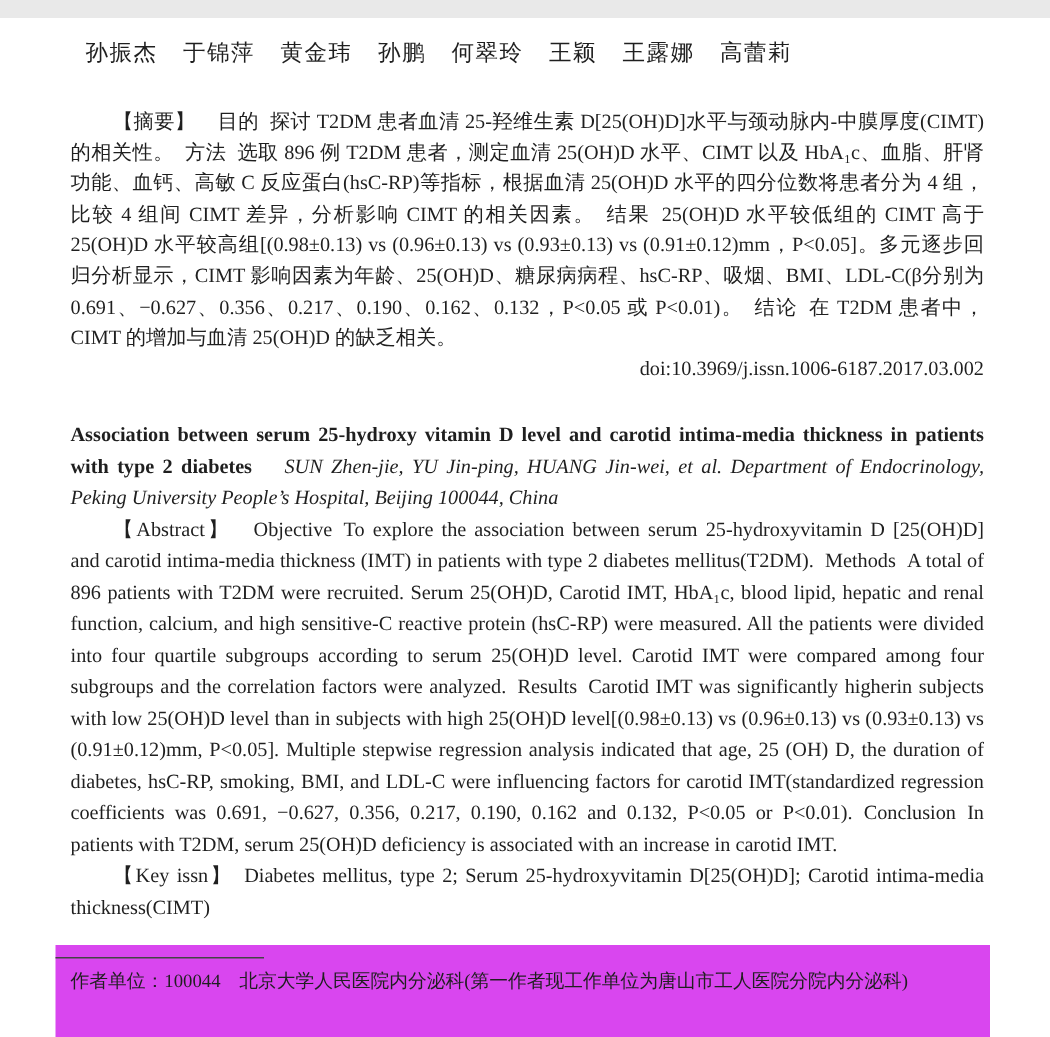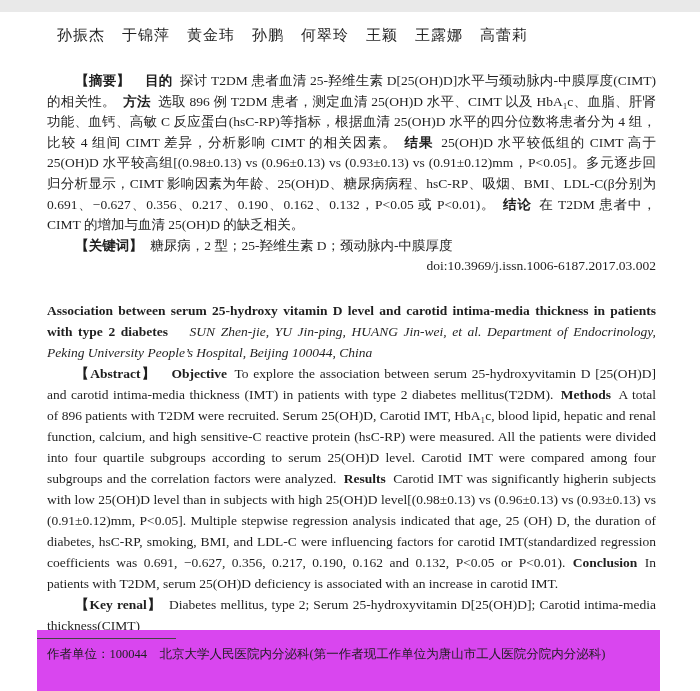--- a/index.html
+++ b/index.html
@@ -34,21 +34,21 @@
   }
   .cn { line-height: 20.6px; }
   .en { line-height: 21px; }
   .indent { text-indent: 2.1em; }
   .doi-line {
     text-align: right;
     text-indent: 2.6em;
     line-height: 20.6px;
     font-size: 13.5px;
   }
-  .lbl { font-weight: 700; margin: 0 0.55em; }
+  .lbl { font-weight: 400; margin: 0 0.55em; }
   .lbl.first { margin-left: 0; }
   .title-para { margin-top: 23px; font-size: 13.5px; font-family: Liberation Serif, serif; }
   .title-para b { font-weight: 700; }
   .byline { font-style: italic; margin-left: 1.6em; }
   .italic { font-style: italic; }
   .footnote {
     position: absolute;
     left: 37px;
     right: 40px;
     top: 618px;
@@ -80,30 +80,29 @@
       <span>黄金玮</span>
       <span>孙鹏</span>
       <span>何翠玲</span>
       <span>王颖</span>
       <span>王露娜</span>
       <span>高蕾莉</span>
     </div>
 
     <p class="para cn indent"><b class="lbl first">【摘要】</b><b class="lbl">目的</b><span>探讨 T2DM 患者血清 25-羟维生素 D[25(OH)D]水平与颈动脉内-中膜厚度(CIMT)的相关性。</span><b class="lbl">方法</b><span>选取 896 例 T2DM 患者，测定血清 25(OH)D 水平、CIMT 以及 HbA₁c、血脂、肝肾功能、血钙、高敏 C 反应蛋白(hsC-RP)等指标，根据血清 25(OH)D 水平的四分位数将患者分为 4 组，比较 4 组间 CIMT 差异，分析影响 CIMT 的相关因素。</span><b class="lbl">结果</b><span>25(OH)D 水平较低组的 CIMT 高于 25(OH)D 水平较高组[(0.98±0.13) vs (0.96±0.13) vs (0.93±0.13) vs (0.91±0.12)mm，P&lt;0.05]。多元逐步回归分析显示，CIMT 影响因素为年龄、25(OH)D、糖尿病病程、hsC-RP、吸烟、BMI、LDL-C(β分别为 0.691、−0.627、0.356、0.217、0.190、0.162、0.132，P&lt;0.05 或 P&lt;0.01)。</span><b class="lbl">结论</b><span>在 T2DM 患者中，CIMT 的增加与血清 25(OH)D 的缺乏相关。</span></p>
 
-    <p class="para cn indent"><b class="lbl first">【关键词】</b><span>糖尿病，2 型；25-羟维生素 D；颈动脉内-中膜厚度</span></p>
 
     <p class="doi-line">doi:10.3969/j.issn.1006-6187.2017.03.002</p>
 
     <p class="para en title-para"><b>Association between serum 25-hydroxy vitamin D level and carotid intima-media thickness in patients with type 2 diabetes</b><i class="byline">SUN Zhen-jie, YU Jin-ping, HUANG Jin-wei, et al. Department of Endocrinology, Peking University People’s Hospital, Beijing 100044, China</i></p>
 
 
     <p class="para en indent"><b class="lbl first">【Abstract】</b><b class="lbl">Objective</b><span>To explore the association between serum 25-hydroxyvitamin D [25(OH)D] and carotid intima-media thickness (IMT) in patients with type 2 diabetes mellitus(T2DM).</span><b class="lbl">Methods</b><span>A total of 896 patients with T2DM were recruited. Serum 25(OH)D, Carotid IMT, HbA₁c, blood lipid, hepatic and renal function, calcium, and high sensitive-C reactive protein (hsC-RP) were measured. All the patients were divided into four quartile subgroups according to serum 25(OH)D level. Carotid IMT were compared among four subgroups and the correlation factors were analyzed.</span><b class="lbl">Results</b><span>Carotid IMT was significantly higherin subjects with low 25(OH)D level than in subjects with high 25(OH)D level[(0.98±0.13) vs (0.96±0.13) vs (0.93±0.13) vs (0.91±0.12)mm, P&lt;0.05]. Multiple stepwise regression analysis indicated that age, 25 (OH) D, the duration of diabetes, hsC-RP, smoking, BMI, and LDL-C were influencing factors for carotid IMT(standardized regression coefficients was 0.691, −0.627, 0.356, 0.217, 0.190, 0.162 and 0.132, P&lt;0.05 or P&lt;0.01).</span><b class="lbl">Conclusion</b><span>In patients with T2DM, serum 25(OH)D deficiency is associated with an increase in carotid IMT.</span></p>
 
-    <p class="para en indent"><b class="lbl first">【Key renal】</b><span>Diabetes mellitus, type 2; Serum 25-hydroxyvitamin D[25(OH)D]; Carotid intima-media thickness(CIMT)</span></p>
+    <p class="para en indent"><b class="lbl first">【Key issn】</b><span>Diabetes mellitus, type 2; Serum 25-hydroxyvitamin D[25(OH)D]; Carotid intima-media thickness(CIMT)</span></p>
 
   </div>
 
   <div class="footnote">
     <div class="rule"></div>
     <p>作者单位：100044　北京大学人民医院内分泌科(第一作者现工作单位为唐山市工人医院分院内分泌科)</p>
   </div>
 </div>
 
 </body></html>

